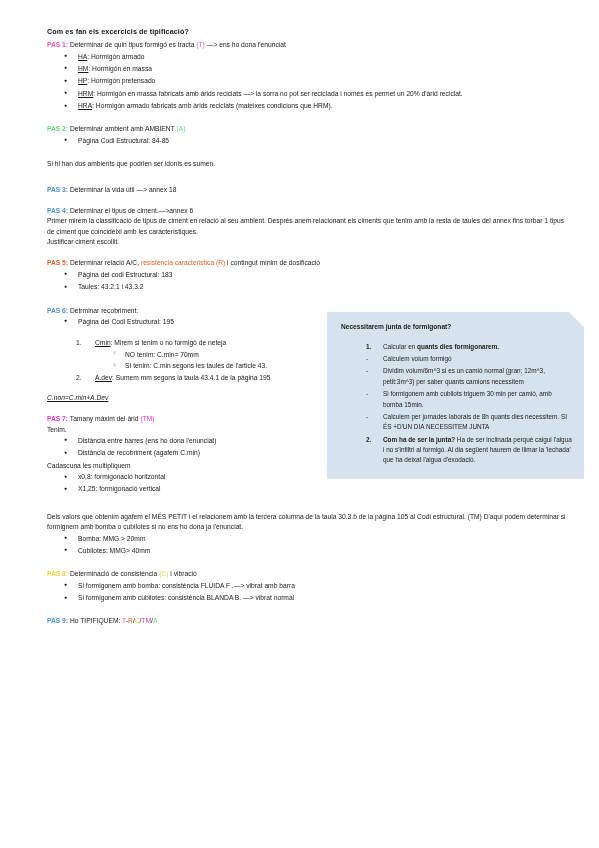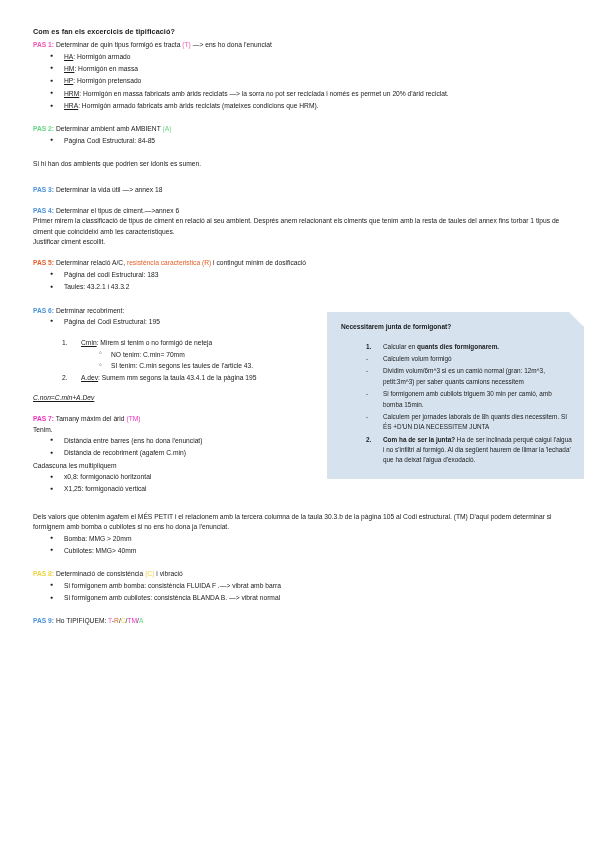--- a/index.html
+++ b/index.html
@@ -11,21 +11,21 @@
     font-family: "Liberation Sans", sans-serif;
     color: #1a1a1a;
   }
   .page {
     position: relative;
     width: 599px;
     height: 636px;
     background: #ffffff;
     overflow: hidden;
     box-sizing: border-box;
-    padding: 26px 30px 10px 33px;
+    padding: 26px 30px 10px 47px;
   }
   .doc {
     font-size: 6.7px;
     line-height: 1.55;
   }
   h1.q-title {
     font-size: 7.2px;
     font-weight: bold;
     margin: 0 0 3px 0;
     letter-spacing: 0.1px;

